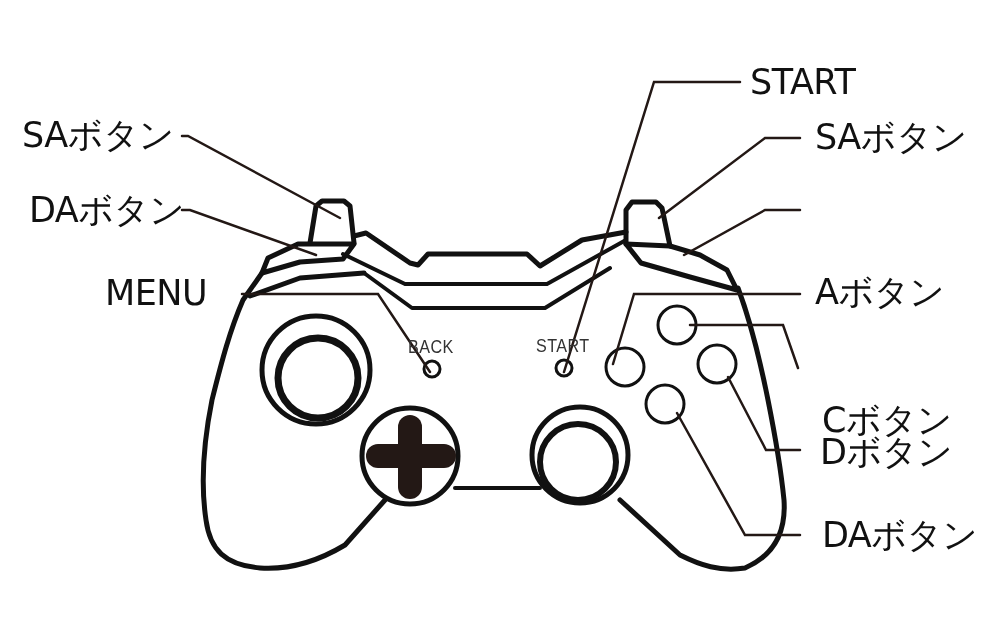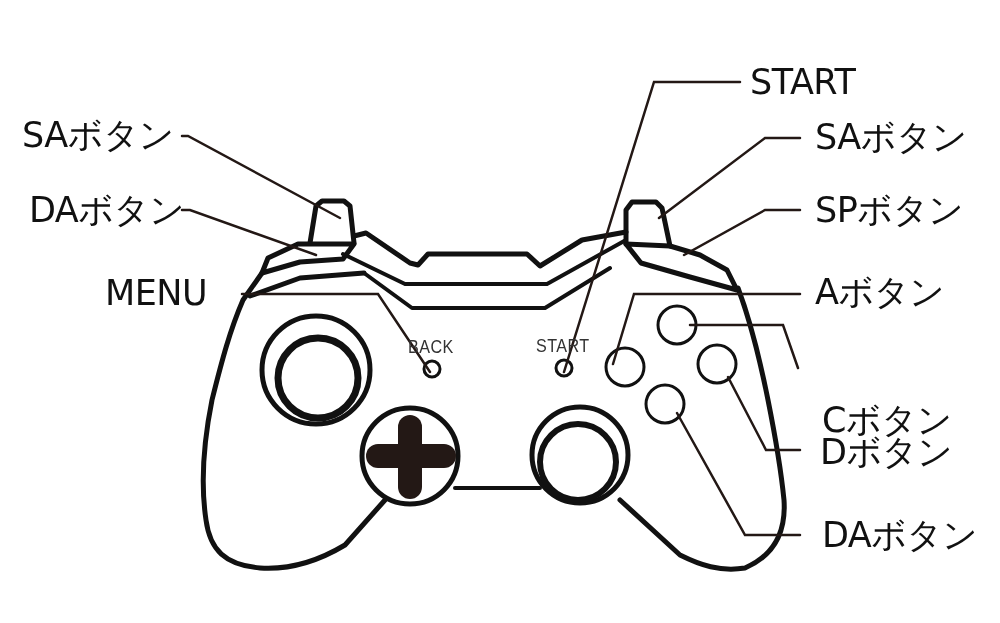--- a/index.html
+++ b/index.html
@@ -69,21 +69,20 @@
       <path d="M 677 413 L 745 535 L 800 535"></path>
     </g>
   </svg>
 
   <div class="lbl" style="left:22px; top:118px;">SAボタン</div>
   <div class="lbl" style="left:22px; top:193px;margin-left:7px;">DAボタン</div>
   <div class="lbl" style="left:105px; top:276px;">MENU</div>
 
   <div class="lbl" style="left:750px; top:65px;">START</div>
   <div class="lbl" style="left:815px; top:120px;">SAボタン</div>
-  <div class="lbl" style="left:815px; top:193px;">SPボタン</div>
   <div class="lbl" style="left:815px; top:275px;">Aボタン</div>
   <div class="lbl" style="left:822px; top:358px;margin-top:45px;">Cボタン</div>
   <div class="lbl" style="left:820px; top:435px;">Dボタン</div>
   <div class="lbl" style="left:822px; top:518px;">DAボタン</div>
 
   <div class="lbl small" style="left:408px; top:337px;">BACK</div>
   <div class="lbl small" style="left:536px; top:336px;">START</div>
 </div>
 
 </body></html>

